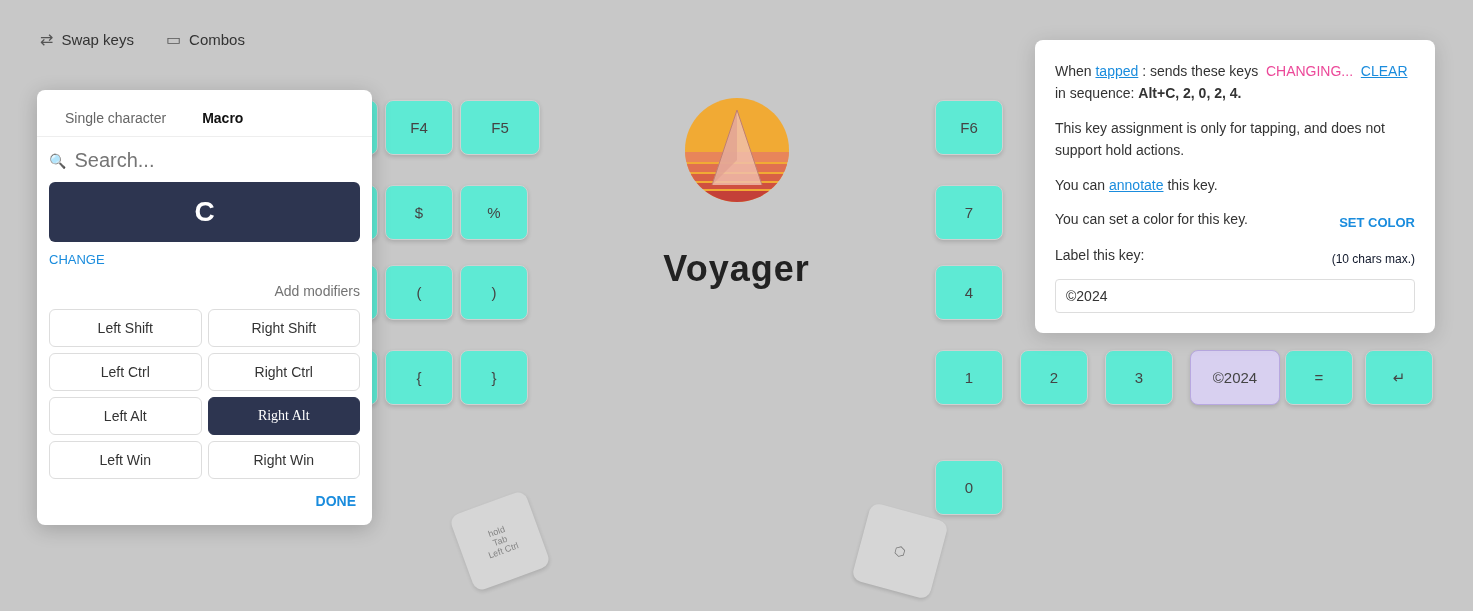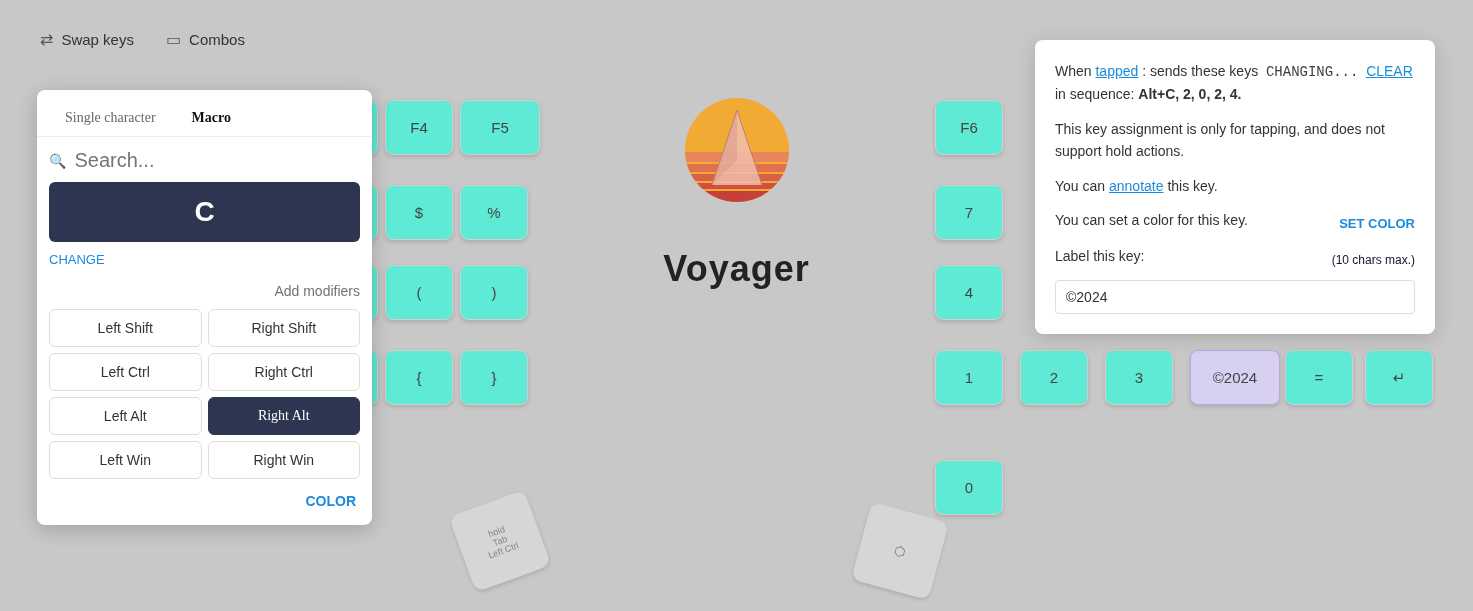--- a/index.html
+++ b/index.html
@@ -93,21 +93,20 @@
       gap: 4px;
       border-bottom: 1px solid #eee;
       margin-bottom: 12px;
     }
     .tab {
       padding: 8px 16px;
       border-radius: 6px 6px 0 0;
       font-size: 14px;
       cursor: pointer;
       color: #555;
-      font-family: Liberation Serif, serif;
     }
     .tab.active {
       background: #fff;
       font-weight: 600;
       color: #111;
       border-bottom: 2px solid #fff;
     }
     .tab:not(.active) {
       color: #666;
     }
@@ -348,31 +347,31 @@
       <div class="modifier-btn">Right Shift</div>
       <div class="modifier-btn">Left Ctrl</div>
       <div class="modifier-btn">Right Ctrl</div>
       <div class="modifier-btn">Left Alt</div>
       <div class="modifier-btn active">Right Alt</div>
       <div class="modifier-btn">Left Win</div>
       <div class="modifier-btn">Right Win</div>
     </div>
 
   <div class="done-row">
-    <button class="done-btn">COLOR</button>
+    <button class="done-btn">DONE</button>
   </div>
 </div>
 
 <div class="info-panel">
   <div class="info-section">
     <span class="info-line">
       <span>When</span>
       <a class="info-link">tapped</a>
       <span>: sends these keys</span>&nbsp;
-      <span style="color:#404040;font-family:Liberation Mono, monospace;">CHANGING...</span>&nbsp;
+      <span style="color:#ec4899;">CHANGING...</span>&nbsp;
       <a class="info-link">CLEAR</a>
     </span>
     <br>
     <span class="info-line">
       <span>in sequence:</span>&nbsp;<strong>Alt+C, 2, 0, 2, 4.</strong>
     </span>
   </div>
 
   <div class="info-section">
     <p class="info-line">This key assignment is only for tapping, and does not support hold actions.</p>

